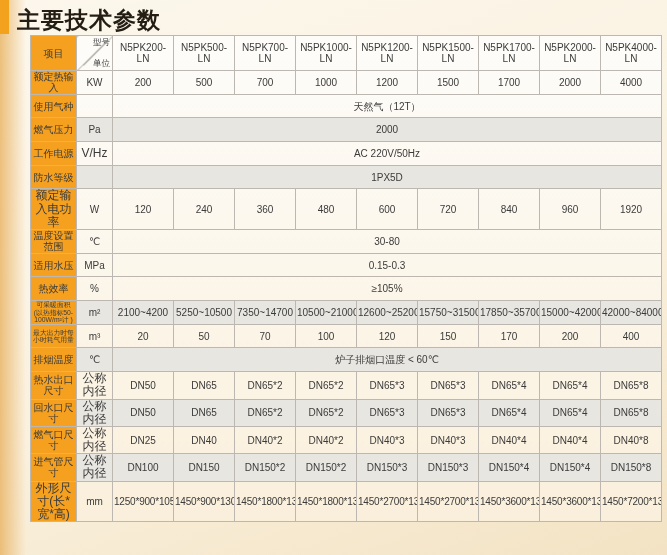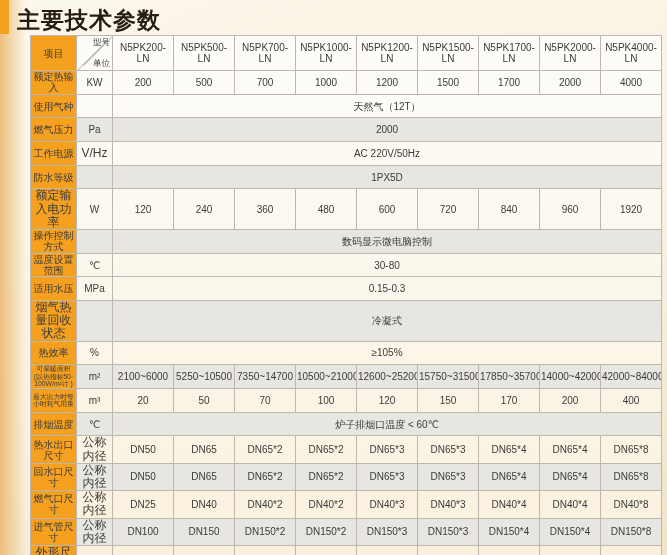--- a/index.html
+++ b/index.html
@@ -132,55 +132,45 @@
         <td class="v10 light">240</td>
         <td class="v10 light">360</td>
         <td class="v10 light">480</td>
         <td class="v10 light">600</td>
         <td class="v10 light">720</td>
         <td class="v10 light">840</td>
         <td class="v10 light">960</td>
         <td class="v10 light">1920</td>
       </tr>
       <tr>
-        <td class="lbl">操作控制方式</td>
-        <td class="unit gray"></td>
-        <td class="v10 gray" colspan="9">数码显示微电脑控制</td>
-      </tr>
-      <tr>
         <td class="lbl">温度设置范围</td>
         <td class="unit light">℃</td>
         <td class="v10 light" colspan="9">30-80</td>
       </tr>
       <tr>
         <td class="lbl">适用水压</td>
         <td class="unit light">MPa</td>
         <td class="v10 light" colspan="9">0.15-0.3</td>
       </tr>
       <tr>
-        <td class="lbl sm">烟气热量回收状态</td>
-        <td class="unit gray"></td>
-        <td class="v10 gray" colspan="9">冷凝式</td>
-      </tr>
-      <tr>
         <td class="lbl">热效率</td>
         <td class="unit light">%</td>
         <td class="v10 light" colspan="9">≥105%</td>
       </tr>
       <tr>
         <td class="lbl xs">可采暖面积(以热指标50-100W/m²计 )</td>
         <td class="unit gray">m²</td>
-        <td class="v10 gray">2100~6000</td>
+        <td class="v10 gray">2100~4200</td>
         <td class="v9 gray">5250~10500</td>
         <td class="v9 gray">7350~14700</td>
         <td class="v9 gray">10500~21000</td>
         <td class="v9 gray">12600~25200</td>
         <td class="v9 gray">15750~31500</td>
         <td class="v9 gray">17850~35700</td>
-        <td class="v9 gray">14000~42000</td>
+        <td class="v9 gray">15000~42000</td>
         <td class="v9 gray">42000~84000</td>
       </tr>
       <tr>
         <td class="lbl xs">最大出力时每小时耗气用量</td>
         <td class="unit light">m³</td>
         <td class="v10 light">20</td>
         <td class="v10 light">50</td>
         <td class="v10 light">70</td>
         <td class="v10 light">100</td>
         <td class="v10 light">120</td>

